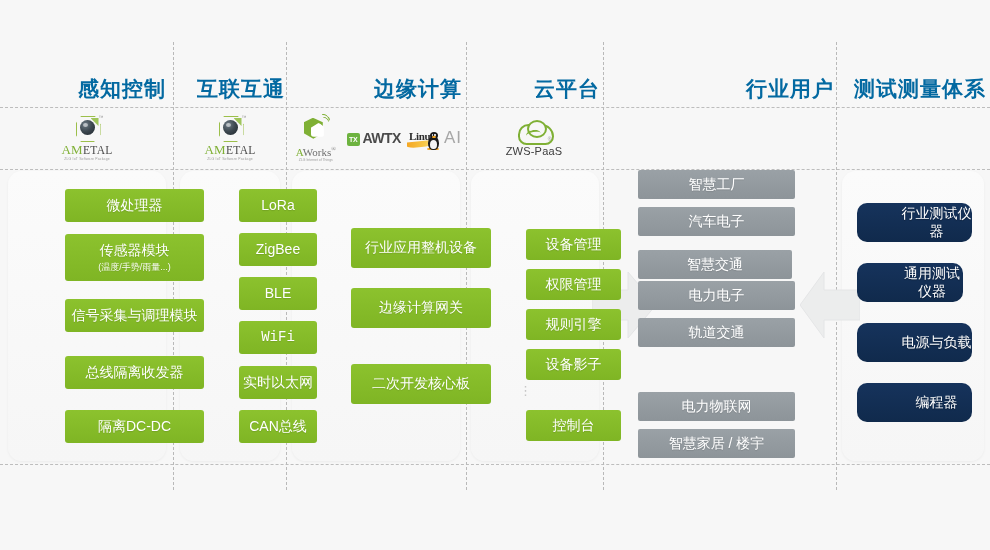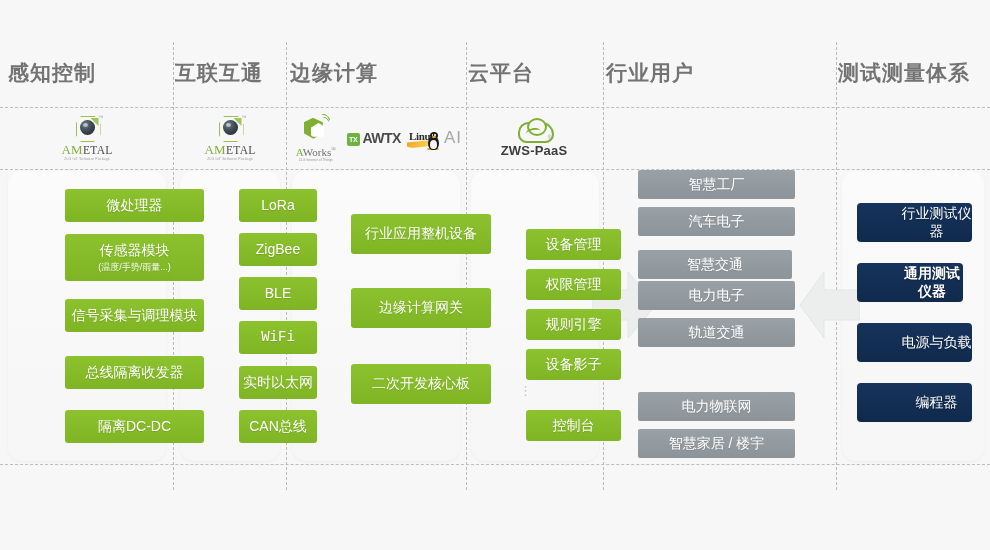--- a/index.html
+++ b/index.html
@@ -16,26 +16,26 @@
   .vline{
     position:absolute;width:0;border-left:1px dashed #b9b9b9;
   }
   .hline{
     position:absolute;height:0;border-top:1px dashed #bdbdbd;
   }
 
   
   .col-header{
     position:absolute;
-    text-align:left;
+    text-align:right;
     font-size:21px;
     font-weight:bold;
-    color:#737373;
+    color:#0369a1;
     letter-spacing:1px;
-    top:60px;
+    top:76px;
     line-height:26px;
     white-space:nowrap;
   }
 
   
   .logo-band{position:absolute;top:110px;height:56px;display:flex;align-items:center;justify-content:center;gap:8px;}
 
   .ametal{display:flex;flex-direction:column;align-items:center;width:66px;}
   .ametal .mark{position:relative;width:27px;height:27px;}
   .hexbox{position:absolute;left:2px;top:1px;width:23px;height:24px;border:1px solid #9cbf4a;
@@ -84,21 +84,21 @@
   .tux .f1{left:0px;} .tux .f2{left:7px;}
 
   .ai-logo{font-size:17px;color:#a7a7a7;letter-spacing:1px;font-family:"Liberation Sans",sans-serif;}
 
   .zws{display:flex;flex-direction:column;align-items:center;}
   .zws .cloud{position:relative;width:33px;height:22px;}
   .zws .cbody{position:absolute;left:0;top:4px;width:32px;height:17px;border:2.2px solid #7fb035;border-radius:11px 13px 9px 9px;}
   .zws .cbump{position:absolute;left:9px;top:0px;width:16px;height:14px;border:2.2px solid #7fb035;border-radius:50%;background:#f7f7f7;}
   .zws .cline{position:absolute;left:8px;top:10px;width:15px;height:7px;border-top:2.2px solid #7fb035;border-radius:50%;transform:rotate(-10deg);}
   .zws .cdot{position:absolute;right:-1px;bottom:0px;font-size:5px;color:#9a9a9a;}
-  .zws .word{font-size:13px;font-weight:bold;color:#3d3d3d;letter-spacing:.2px;margin-top:3px;}
+  .zws .word{font-size:11px;font-weight:normal;color:#3d3d3d;letter-spacing:.2px;margin-top:3px;}
 
   
   .panel{
     position:absolute;
     background:#fafafa;
     border-radius:14px;
     box-shadow:0 0 0 1px rgba(0,0,0,0.012);
   }
   .panel.soft{
     background:linear-gradient(180deg,#fbfbfb 0%,#f6f6f6 100%);
@@ -122,21 +122,21 @@
     text-shadow:0 1px 1px rgba(0,0,0,.12);
     margin-left:48px;
   }
   .box.gray{
     background:linear-gradient(180deg,#9aa1a6 0%,#8d9499 100%);
     border-radius:2px;
     text-shadow:0 1px 1px rgba(0,0,0,.12);
   }
   .box.navy{
     background:linear-gradient(180deg,#16335c 0%,#102a4c 100%);
-    border-radius:4px;
+    border-radius:10px;
     text-shadow:0 1px 1px rgba(0,0,0,.3);
     padding-left:44px;
   }
   .box .sub{font-size:9px;margin-top:2px;opacity:.95;}
 
   .ellipsis{
     position:absolute;text-align:center;color:#c7c7c7;
     font-size:13px;line-height:4px;letter-spacing:0;
   }
 
@@ -280,21 +280,21 @@
   <div class="box green" style="left:191px;top:321px;width:78px;height:33px;font-family:Liberation Mono, monospace;">
     <span>WiFi</span>
   </div>
   <div class="box green" style="left:191px;top:366px;width:78px;height:33px;">
     <span>实时以太网</span>
   </div>
   <div class="box green" style="left:191px;top:410px;width:78px;height:33px;">
     <span>CAN总线</span>
   </div>
 
-  <div class="box green" style="left:303px;top:214px;width:140px;height:40px;">
+  <div class="box green" style="left:303px;top:228px;width:140px;height:40px;">
     <span>行业应用整机设备</span>
   </div>
   <div class="box green" style="left:303px;top:288px;width:140px;height:40px;">
     <span>边缘计算网关</span>
   </div>
   <div class="box green" style="left:303px;top:364px;width:140px;height:40px;">
     <span>二次开发核心板</span>
   </div>
 
   <div class="box green" style="left:478px;top:229px;width:95px;height:31px;">
@@ -332,21 +332,21 @@
   <div class="box gray" style="left:638px;top:392px;width:157px;height:29px;">
     <span>电力物联网</span>
   </div>
   <div class="box gray" style="left:638px;top:429px;width:157px;height:29px;">
     <span>智慧家居 / 楼宇</span>
   </div>
 
   <div class="box navy" style="left:857px;top:203px;width:115px;height:39px;">
     <span>行业测试仪器</span>
   </div>
-  <div class="box navy" style="left:857px;top:263px;width:106px;height:39px;font-weight:bold;">
+  <div class="box navy" style="left:857px;top:263px;width:106px;height:39px;">
     <span>通用测试仪器</span>
   </div>
   <div class="box navy" style="left:857px;top:323px;width:115px;height:39px;">
     <span>电源与负载</span>
   </div>
   <div class="box navy" style="left:857px;top:383px;width:115px;height:39px;">
     <span>编程器</span>
   </div>
 
 </div>

